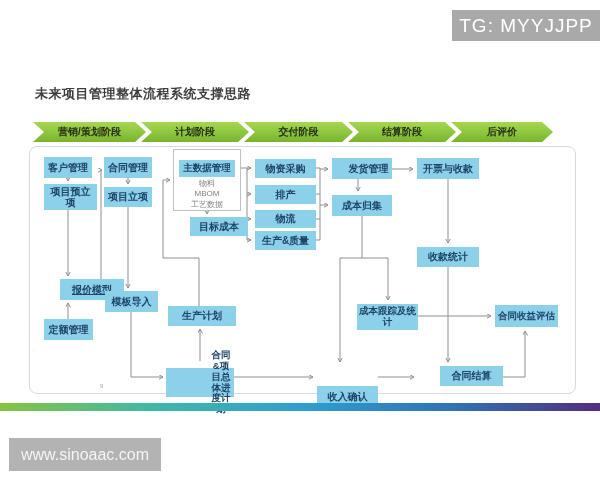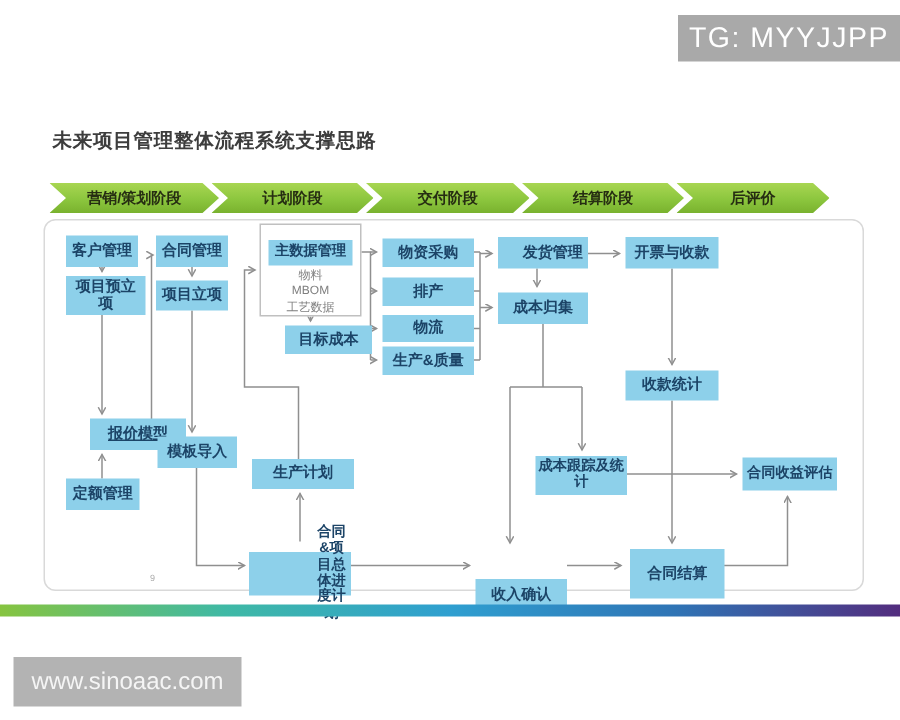--- a/index.html
+++ b/index.html
@@ -133,21 +133,21 @@
   <div class="node" style="left:255px;top:185px;width:61px;height:19px;">排产</div>
   <div class="node" style="left:255px;top:210px;width:61px;height:18px;">物流</div>
   <div class="node" style="left:255px;top:231px;width:61px;height:19px;">生产&amp;质量</div>
 
   <div class="node" style="left:332px;top:158px;width:60px;height:21px;padding-left:15px;">发货管理</div>
   <div class="node" style="left:332px;top:195px;width:60px;height:21px;">成本归集</div>
   <div class="node" style="left:417px;top:158px;width:62px;height:21px;">开票与收款</div>
   <div class="node" style="left:417px;top:247px;width:62px;height:20px;">收款统计</div>
   <div class="node small" style="left:357px;top:304px;width:61px;height:26px;">成本跟踪及统计</div>
   <div class="node" style="left:317px;top:366px;width:61px;height:21px;margin-top:20px;">收入确认</div>
-  <div class="node" style="left:420px;top:366px;width:63px;height:33px;">合同结算</div>
+  <div class="node" style="left:440px;top:366px;width:63px;height:20px;">合同结算</div>
   <div class="node small" style="left:495px;top:305px;width:63px;height:22px;">合同收益评估</div>
 
   <div class="page-mark">9</div>
 
   <div class="grad-bar"></div>
 
   <div class="site-badge">www.sinoaac.com</div>
 
 </div>
 

